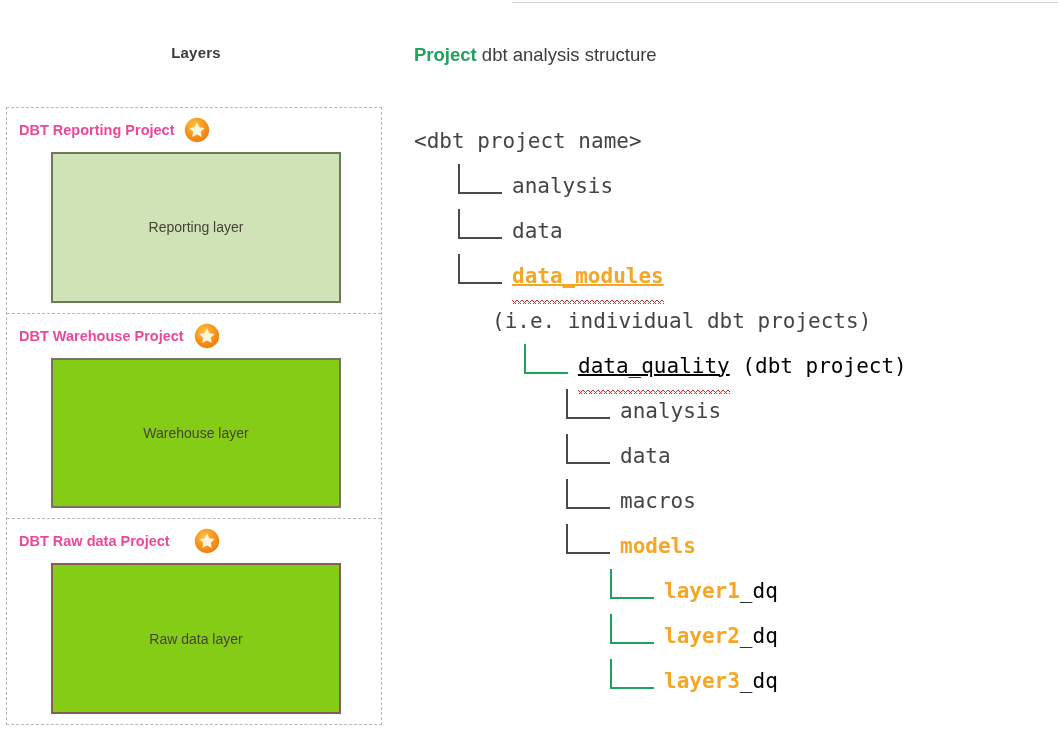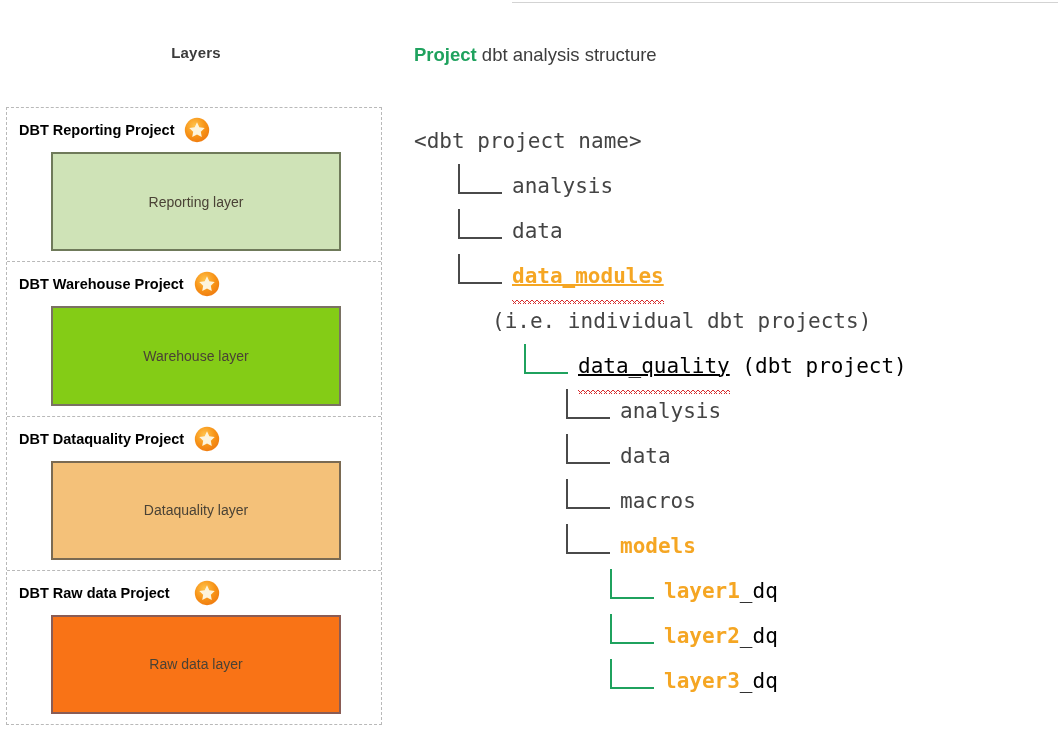--- a/index.html
+++ b/index.html
@@ -69,21 +69,21 @@
   .project-header {
     display: flex;
     align-items: center;
     height: 44px;
     padding-left: 12px;
     gap: 10px;
   }
   .project-title {
     font-size: 14.5px;
     font-weight: bold;
-    color: #000000;
+    color: #ec4899;
     white-space: nowrap;
   }
   .star-badge {
     width: 26px;
     height: 26px;
     flex: 0 0 26px;
     display: block;
   }
 
   .layer-box {
@@ -98,21 +98,21 @@
     align-items: center;
     justify-content: center;
   }
   .layer-box-label {
     font-size: 14px;
     color: #4a4235;
   }
   .c-reporting  { background: #cfe3b7; border-color: #6f7a5a; text-align: center; }
   .c-warehouse  { background: #84cc16; border-color: #7a7163; }
   .c-dataquality{ background: #f4c179; border-color: #7a6a52; }
-  .c-rawdata    { background: #f97316; border-color: #8a5c55; }
+  .c-rawdata    { background: #84cc16; border-color: #8a5c55; }
 
   
   .right-panel {
     position: absolute;
     left: 400px;
     top: 0;
     width: 658px;
     height: 740px;
   }
   .struct-title {
@@ -242,32 +242,20 @@
         <svg class="star-badge" viewBox="0 0 32 32">
           <circle cx="16" cy="16" r="15" fill="url(#g0)"></circle>
           <path d="M16 6.6 l2.9 6.0 6.6 .9 -4.8 4.6 1.2 6.6 -5.9-3.1 -5.9 3.1 1.2-6.6 -4.8-4.6 6.6-.9 Z" fill="#fdf4dc"></path>
         </svg>
       </div>
       <div class="layer-box c-warehouse">
         <span class="layer-box-label">Warehouse layer</span>
       </div>
     </div>
 
-    <div class="project-cell">
-      <div class="project-header">
-        <span class="project-title">DBT Dataquality Project</span>
-        <svg class="star-badge" viewBox="0 0 32 32">
-          <circle cx="16" cy="16" r="15" fill="url(#g0)"></circle>
-          <path d="M16 6.6 l2.9 6.0 6.6 .9 -4.8 4.6 1.2 6.6 -5.9-3.1 -5.9 3.1 1.2-6.6 -4.8-4.6 6.6-.9 Z" fill="#fdf4dc"></path>
-        </svg>
-      </div>
-      <div class="layer-box c-dataquality">
-        <span class="layer-box-label">Dataquality layer</span>
-      </div>
-    </div>
 
     <div class="project-cell">
       <div class="project-header">
         <span class="project-title">DBT Raw data Project</span>
         <svg class="star-badge" viewBox="0 0 32 32" style="margin-left:14px">
           <circle cx="16" cy="16" r="15" fill="url(#g0)"></circle>
           <path d="M16 6.6 l2.9 6.0 6.6 .9 -4.8 4.6 1.2 6.6 -5.9-3.1 -5.9 3.1 1.2-6.6 -4.8-4.6 6.6-.9 Z" fill="#fdf4dc"></path>
         </svg>
       </div>
       <div class="layer-box c-rawdata">

